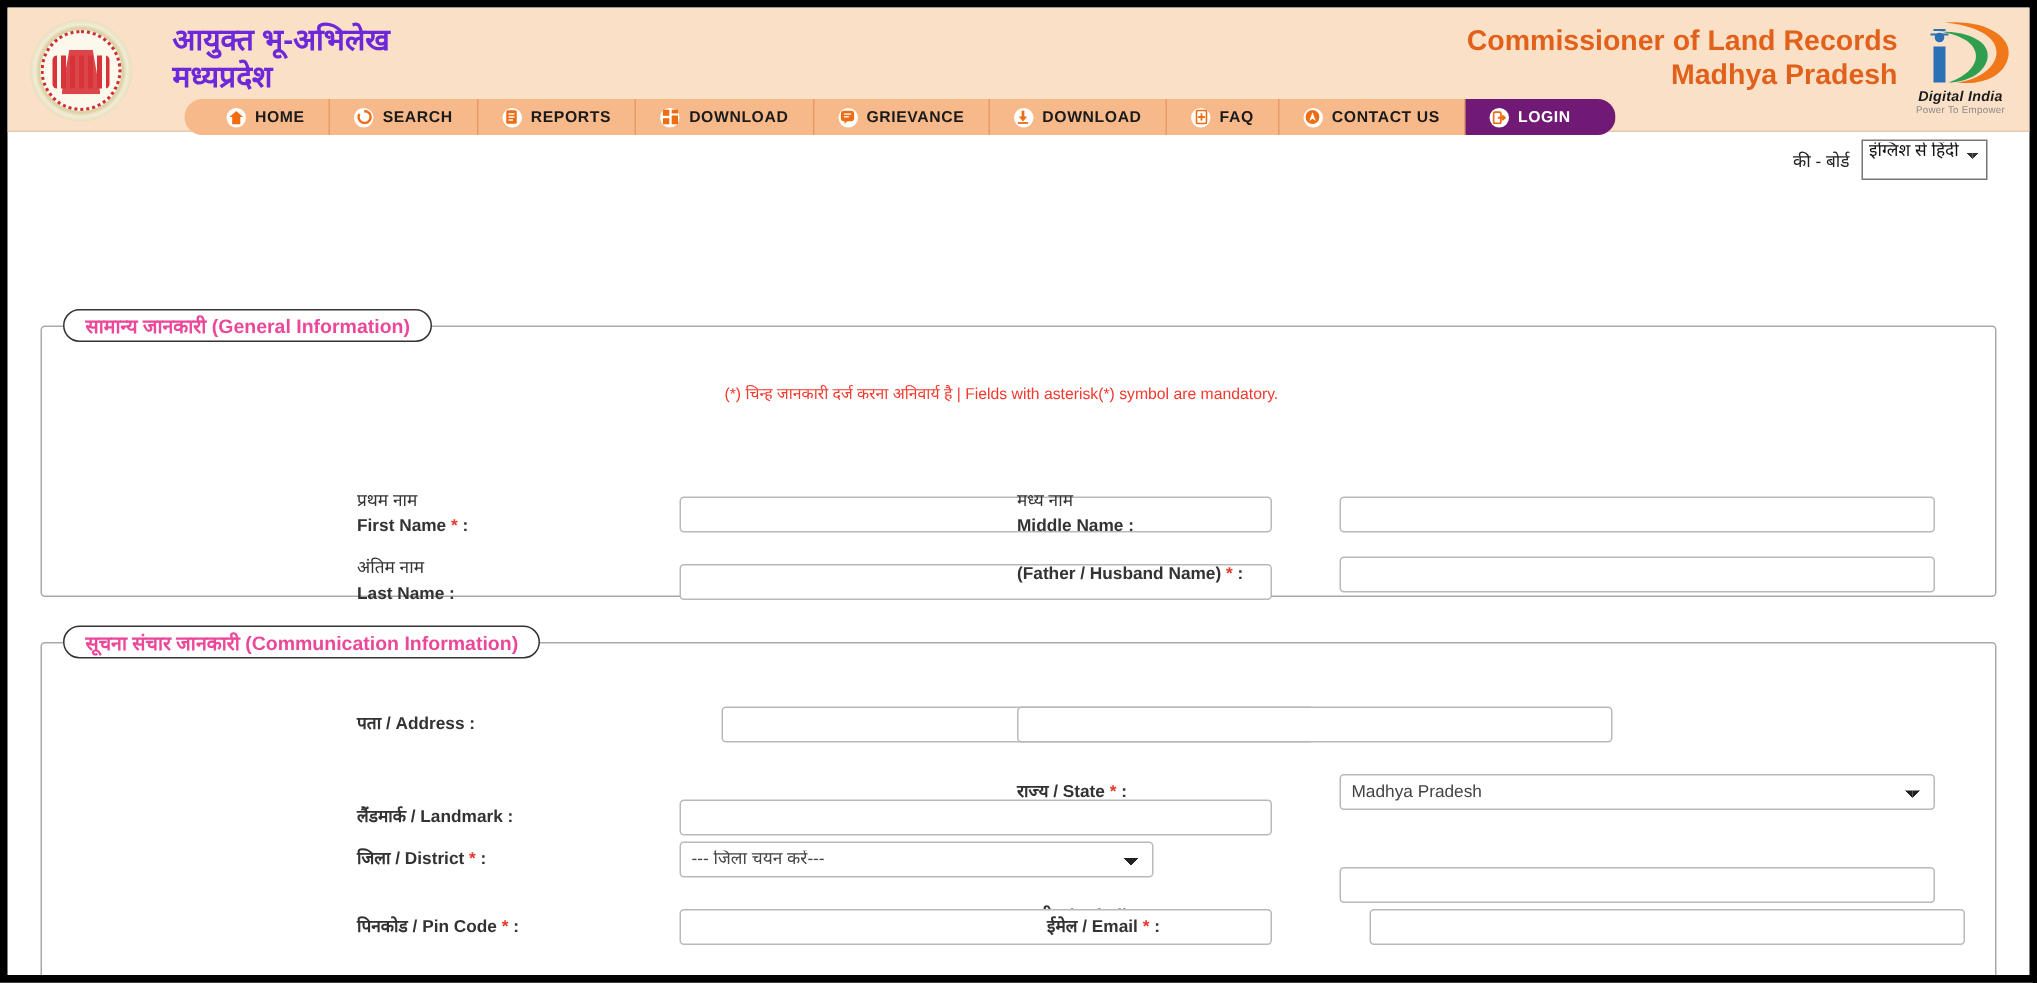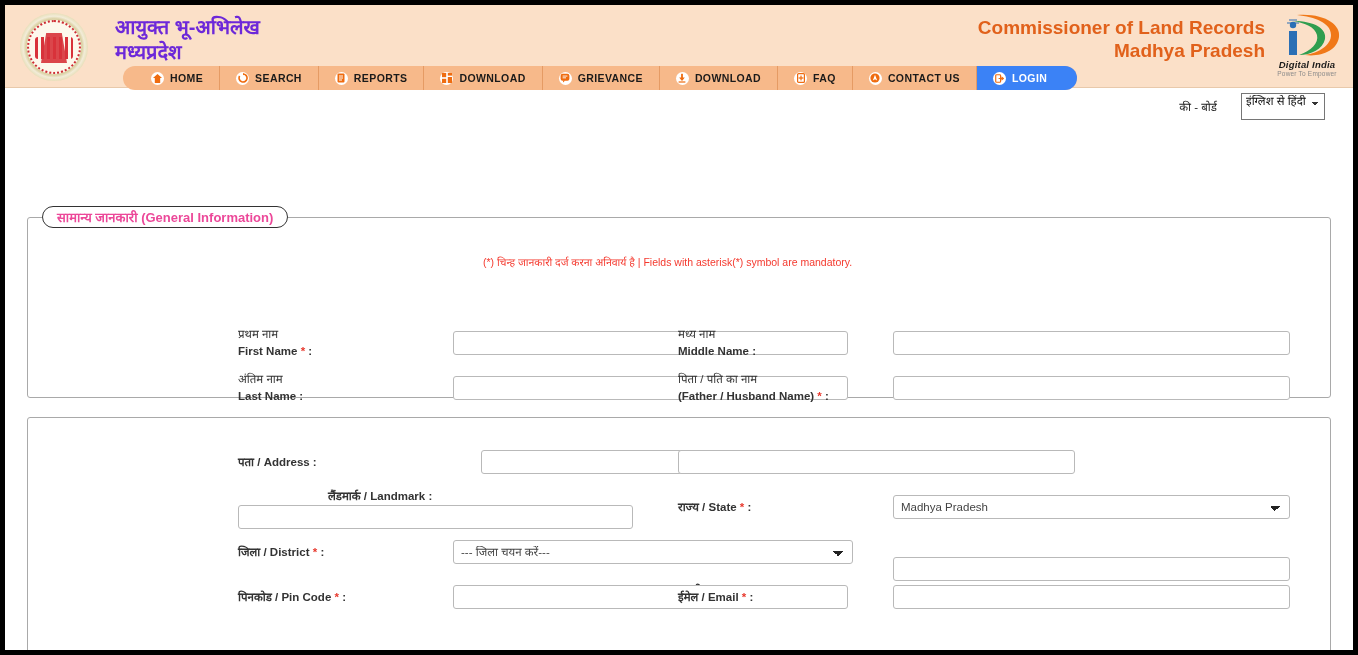--- a/index.html
+++ b/index.html
@@ -109,38 +109,38 @@
     font-weight: 700;
     color: #1a1a1a;
     letter-spacing: .4px;
     border-right: 1px solid #e59b64;
     cursor: pointer;
     white-space: nowrap;
   }
   .nav-item:first-child { padding-left: 28px; }
   .nav-item:last-child { border-right: none; }
   .nav-item.active {
-    background: #3b82f6;
+    background: #701a75;
     color: #fff;
     padding-right: 30px;
   }
   .nav-ico {
     width: 13px; height: 13px;
     border-radius: 50%;
     background: #fff;
     display: inline-flex; align-items: center; justify-content: center;
     flex: 0 0 auto;
   }
   .nav-ico svg { display: block; }
 
   
   .kb-row {
     position: absolute;
     right: 28px; top: 88px;
-    display: flex; align-items: center; gap: 24px;
+    display: flex; align-items: center; gap: 8px;
     font-size: 11.5px;
     color: #222;
   }
   .kb-select {
     font-family: "Liberation Sans", sans-serif;
     font-size: 11.5px;
     padding: 1px 18px 12px 4px;
     border: 1px solid #767676;
     background: #fff;
     color: #111;
@@ -395,68 +395,68 @@
       <div class="field" style="left:210px; top:143px;">
         <div class="flabel" style="width:215px;">
           <span class="hi">अंतिम नाम</span>
           <span class="en"><span>Last Name</span> :</span>
         </div>
         <input class="txt" style="width: 395px;" value="" placeholder="">
       </div>
 
       <div class="field" style="left:650px; top:143px;">
         <div class="flabel" style="width:215px;">
-          <span class="hi">पिता / पति का नाम</span>
           <span class="en"><span>(Father / Husband Name)</span> <span class="req">*</span> :</span>
         </div>
         <input class="txt" style="width: 397px;" value="" placeholder="">
       </div>
     </fieldset>
 
     <fieldset class="box" id="comm-box">
+      <legend>सूचना संचार जानकारी (Communication Information)</legend>
 
       <div class="field" style="left:210px; top:32px;gap:28px;">
         <div class="flabel single" style="width:215px;">पता / Address :</div>
         <input class="txt" style="width: 395px;" value="" placeholder="">
       </div>
 
       <div class="field" style="left:650px; top:32px;">
         <input class="txt" style="width: 397px;" value="" placeholder="">
       </div>
 
-      <div class="field" style="left:210px; top:70px;flex-direction:column;">
+      <div class="field" style="left:210px; top:94px;">
         <div class="flabel single" style="width:215px;">लैंडमार्क / Landmark :</div>
         <input class="txt" style="width: 395px;" value="" placeholder="">
       </div>
 
       <div class="field" style="left:650px; top:77px;">
         <div class="flabel single" style="width:215px;"><span>राज्य / State</span> <span class="req">*</span> :</div>
         <select class="sel" style="width:397px;">
           <option>Madhya Pradesh</option>
         </select>
       </div>
 
       <div class="field" style="left:210px; top:122px;">
         <div class="flabel single" style="width:215px;"><span>जिला / District</span> <span class="req">*</span> :</div>
-        <select class="sel" style="width:400px;">
+        <select class="sel" style="width:316px;">
           <option>--- जिला चयन करें---</option>
         </select>
       </div>
 
       <div class="field" style="left:650px; top:122px;">
         <div class="flabel single" style="width:215px;margin-top:42px;">तहसील / Tehsil :</div>
         <input class="txt" style="width: 397px;" value="" placeholder="">
       </div>
 
       <div class="field" style="left:210px; top:167px;">
         <div class="flabel single" style="width:215px;"><span>पिनकोड / Pin Code</span> <span class="req">*</span> :</div>
         <input class="txt" style="width: 395px;" value="" placeholder="">
       </div>
 
       <div class="field" style="left:650px; top:167px;">
-        <div class="flabel single" style="width:215px;"><span>ईमेल / Email</span> <span class="req">*</span> :</div>
+        <div class="flabel single" style="width:215px;margin-left:20px;"><span>ईमेल / Email</span> <span class="req">*</span> :</div>
         <input class="txt" style="width: 397px;" value="" placeholder="">
       </div>
 
     </fieldset>
 
   </div>
 </div>
 
 </body></html>

